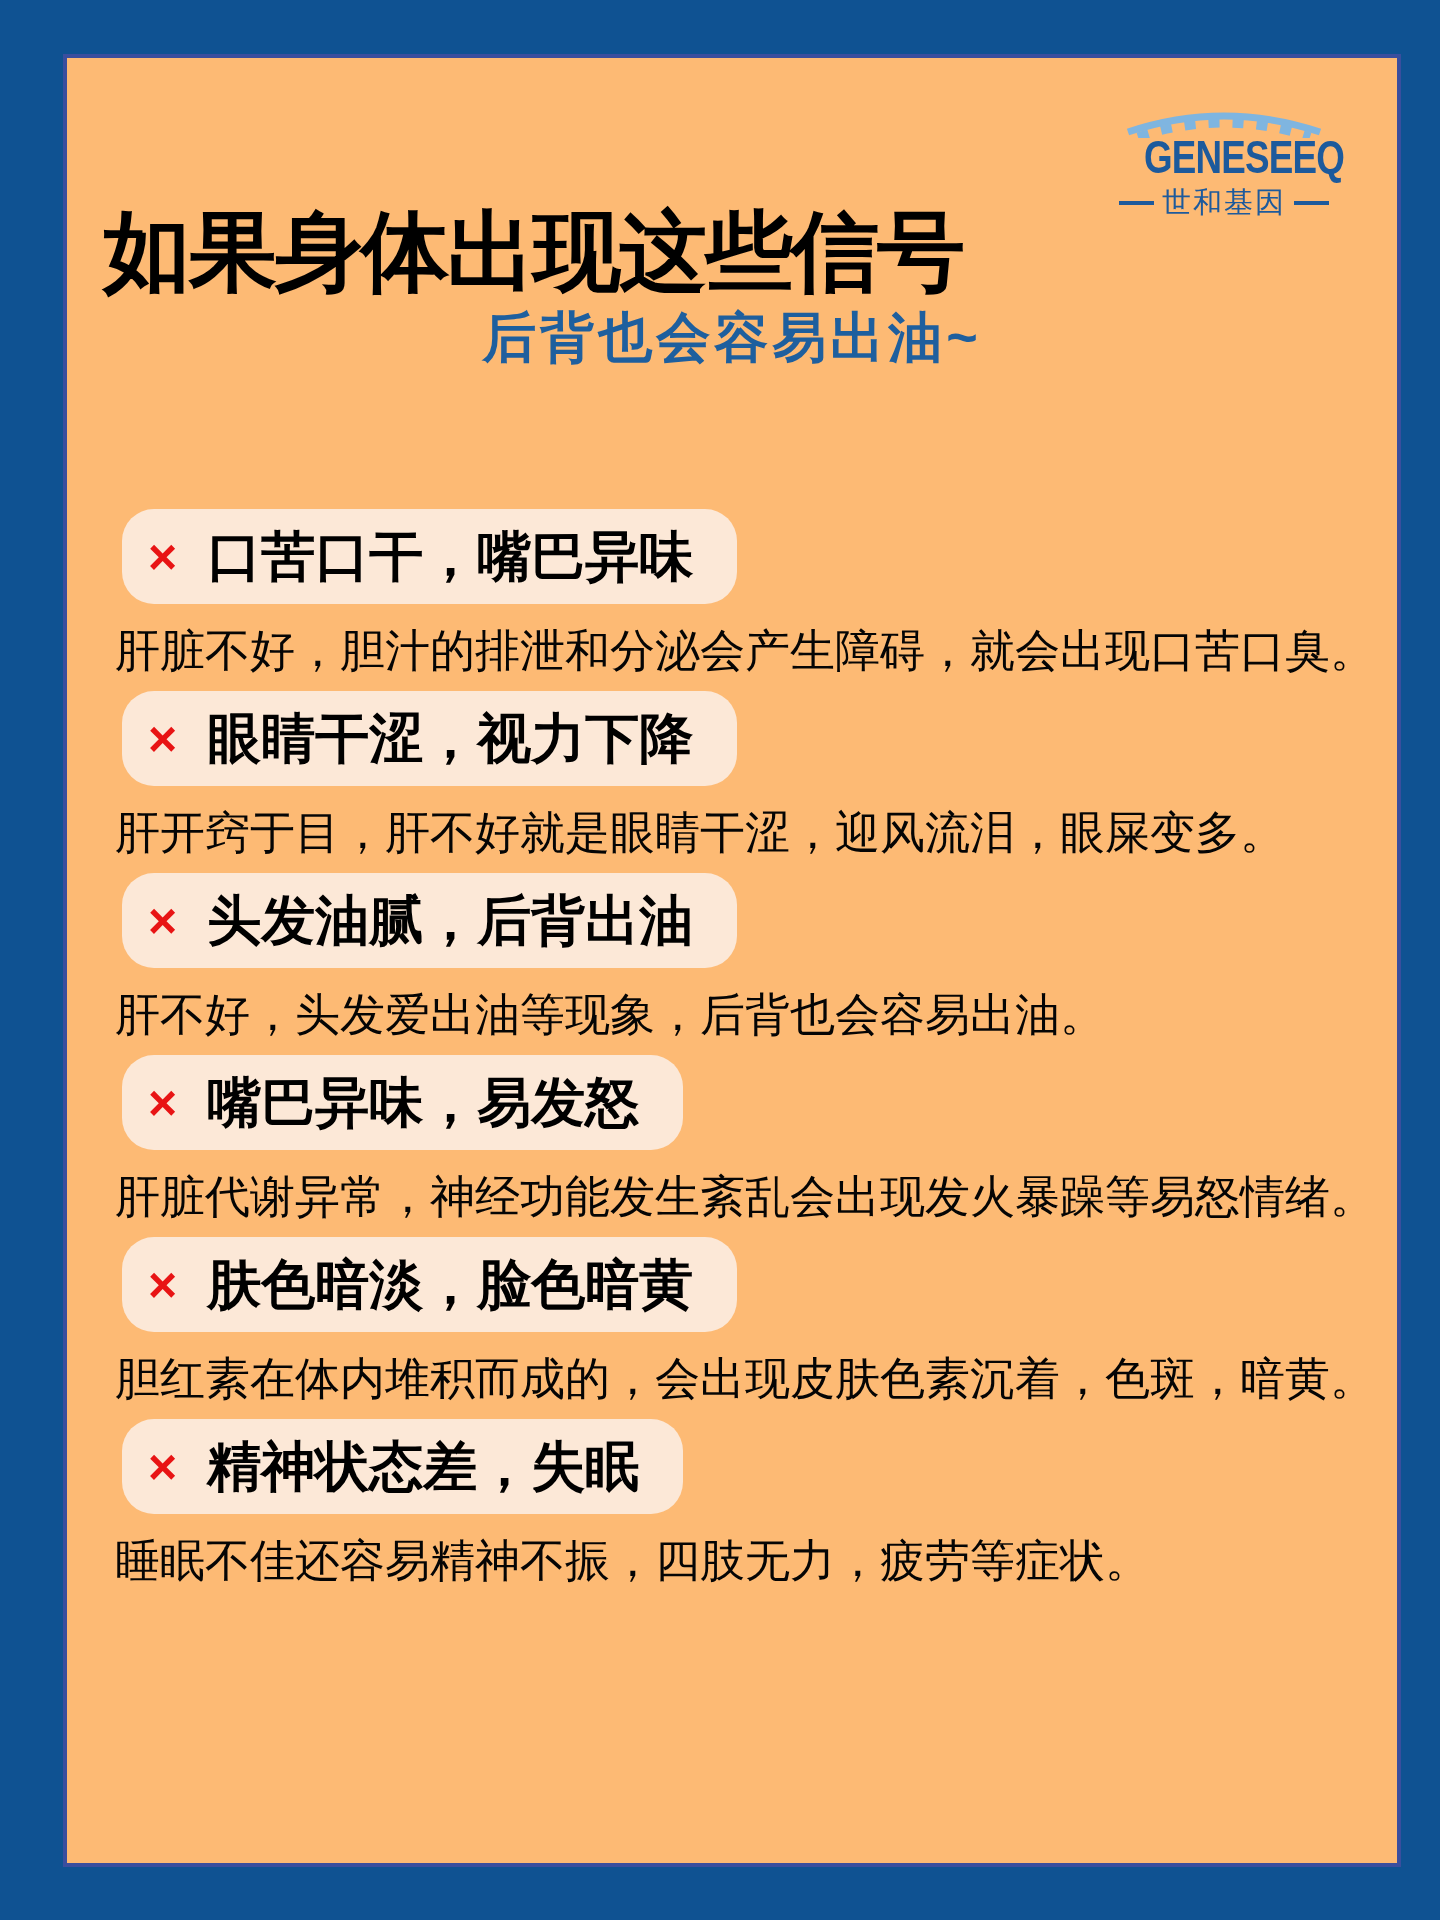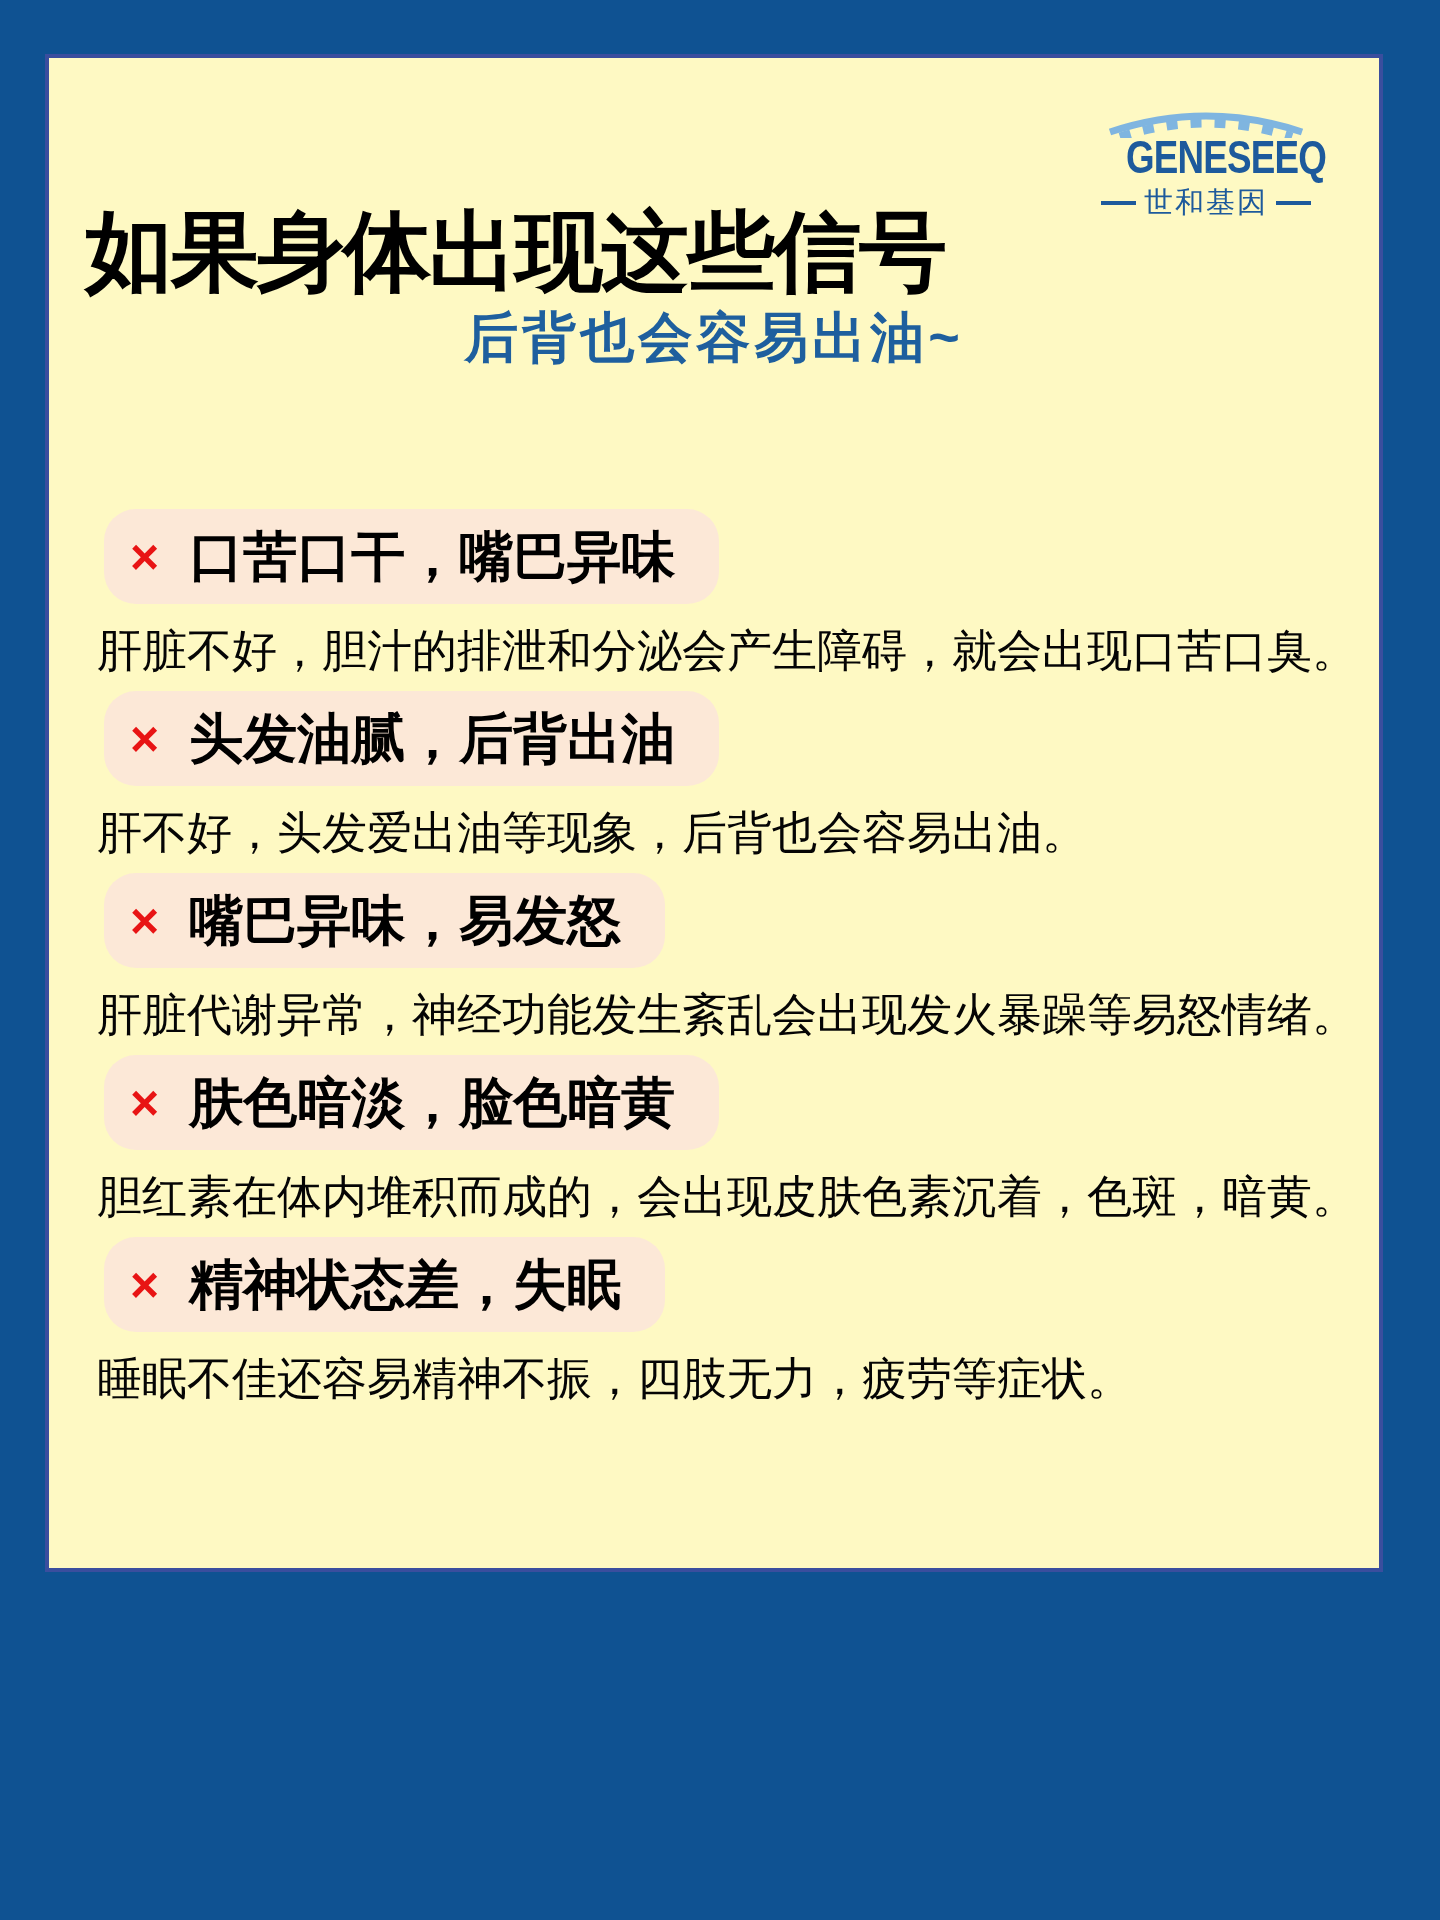--- a/index.html
+++ b/index.html
@@ -6,22 +6,22 @@
   body{
     width:1440px;height:1920px;
     font-family:"Liberation Sans","DejaVu Sans",sans-serif;
     overflow:hidden;
   }
   .page{
     position:relative;width:1440px;height:1920px;
     background:#0f5292;
   }
   .card{
-    position:absolute;left:49px;top:58px;width:1330px;height:1510px;
-    background:#fef9c3;
+    position:absolute;left:67px;top:58px;width:1330px;height:1805px;
+    background:#fdba74;
     box-shadow:0 0 0 4px #3a4e9e;
   }
   
   .logo{
     position:absolute;top:50px;right:68px;width:210px;text-align:center;
   }
   .logo .arc{display:block;margin:0 auto -4px auto;}
   .brand{
     display:inline-block;color:#1d5a9c;font-weight:bold;font-size:46px;
     letter-spacing:-1px;transform:scaleX(0.8);transform-origin:center;
@@ -110,20 +110,26 @@
 
     <div class="sections">
 
       <div class="section">
         <div class="sec-header">
           <span class="x-icon">×</span><span>口苦口干，嘴巴异味</span>
         </div>
         <div class="sec-desc">肝脏不好，胆汁的排泄和分泌会产生障碍，就会出现口苦口臭。</div>
       </div>
 
+      <div class="section">
+        <div class="sec-header">
+          <span class="x-icon">×</span><span>眼睛干涩，视力下降</span>
+        </div>
+        <div class="sec-desc">肝开窍于目，肝不好就是眼睛干涩，迎风流泪，眼屎变多。</div>
+      </div>
 
       <div class="section">
         <div class="sec-header">
           <span class="x-icon">×</span><span>头发油腻，后背出油</span>
         </div>
         <div class="sec-desc">肝不好，头发爱出油等现象，后背也会容易出油。</div>
       </div>
 
       <div class="section">
         <div class="sec-header">

